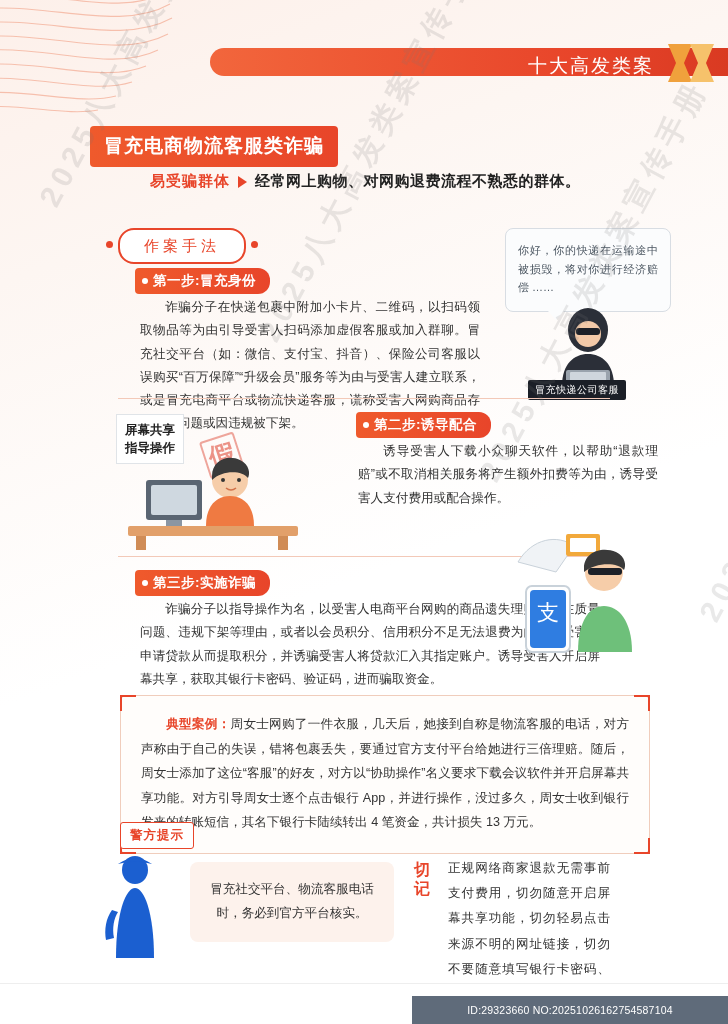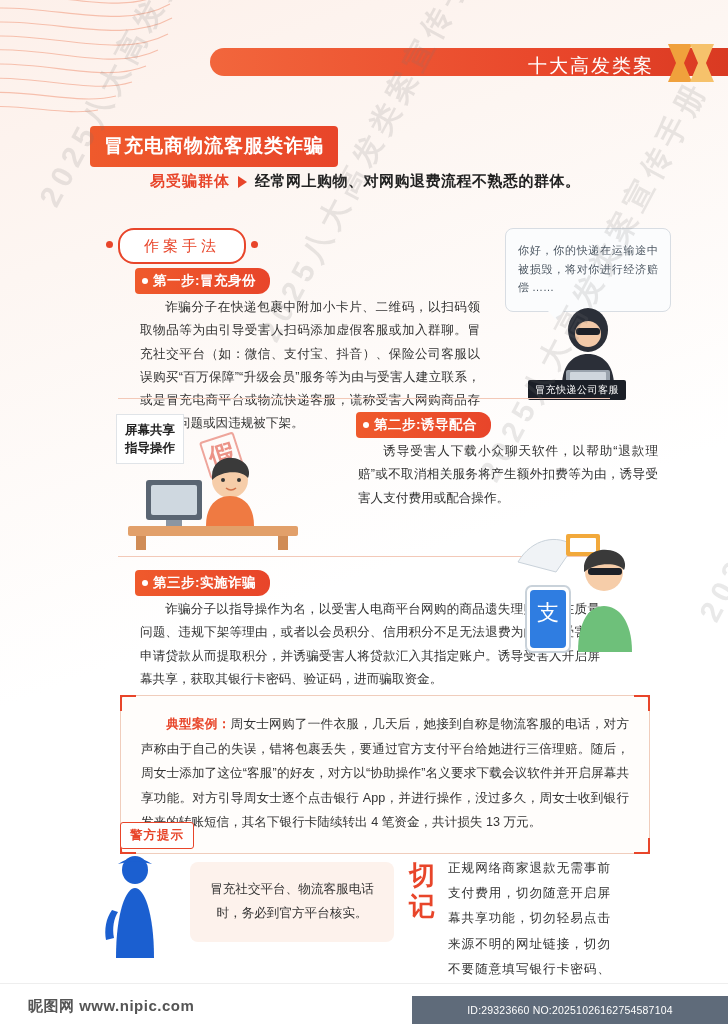--- a/index.html
+++ b/index.html
@@ -290,21 +290,21 @@
     font-size: 12.6px;
     line-height: 1.9;
     text-align: center;
   }
   .vert-note {
     position: absolute;
     left: 408px;
     top: 860px;
     width: 28px;
     color: #e8452a;
-    font-size: 26px;
+    font-size: 16px;
     font-weight: bold;
     line-height: 1.2;
     text-align: center;
   }
   .right-text {
     position: absolute;
     left: 448px;
     top: 856px;
     width: 162px;
     color: #333;
@@ -485,15 +485,14 @@
   <div class="right-text">正规网络商家退款无需事前支付费用，切勿随意开启屏幕共享功能，切勿轻易点击来源不明的网址链接，切勿不要随意填写银行卡密码、短信验证码等信息。</div>
 
   <div class="watermark">
     <div class="wm-text" style="left:30px; top:195px;">2025八大高发类案宣传手册</div>
     <div class="wm-text" style="left:250px; top:330px;">2025八大高发类案宣传手册</div>
     <div class="wm-text" style="left:470px; top:470px;">2025八大高发类案宣传手册</div>
     <div class="wm-text" style="left:690px; top:610px;">2025八大高发类案宣传手册</div>
   </div>
 
   <div class="footer"></div>
-  <div class="footer-brand">昵图网 www.nipic.com</div>
   <div class="footer-id">ID:29323660 NO:20251026162754587104</div>
 </div>
 
 </body></html>

